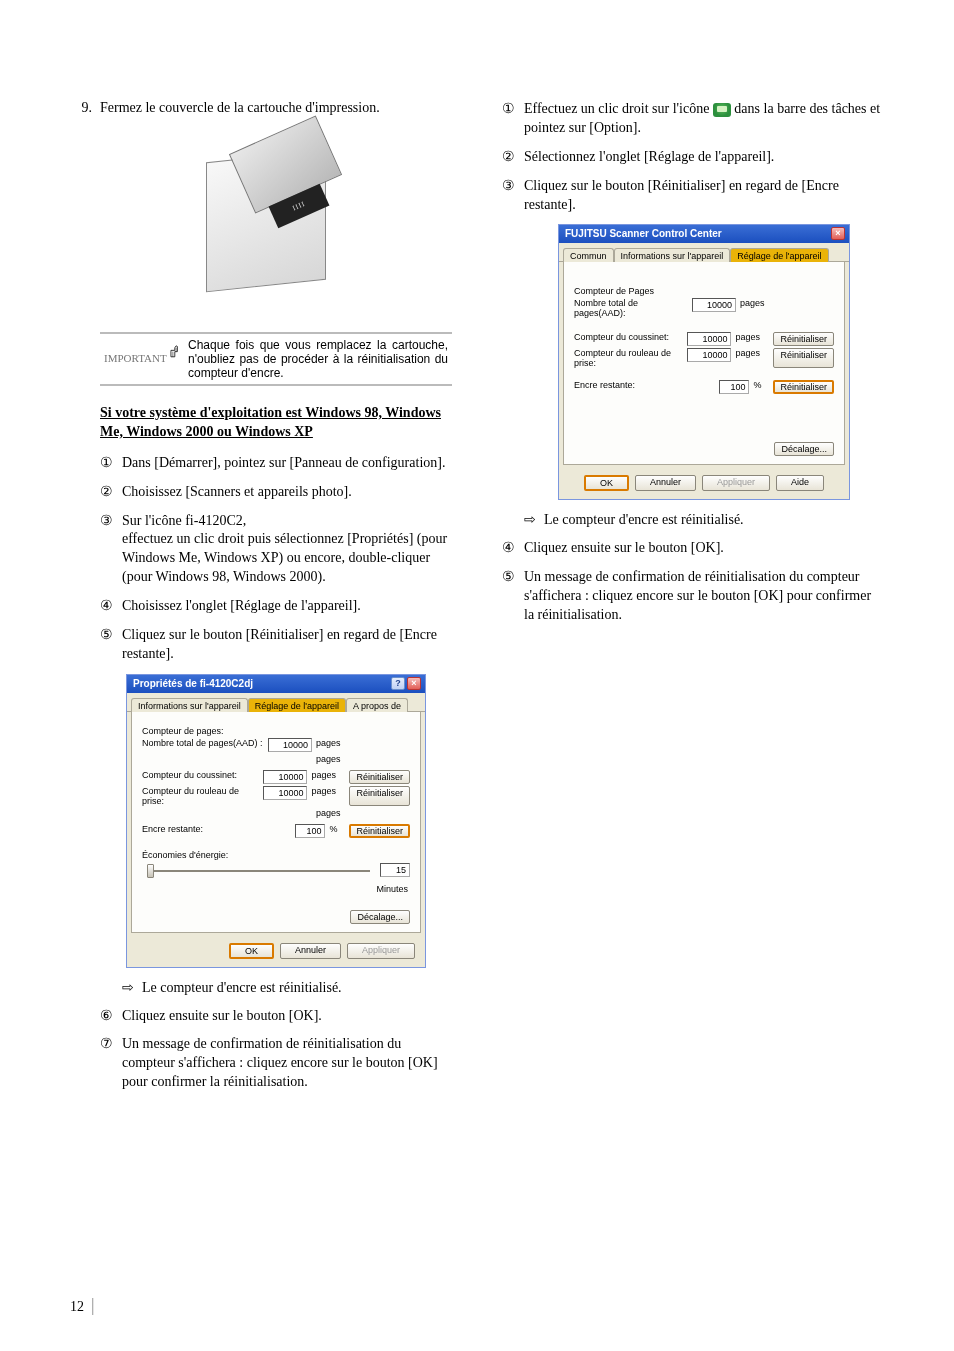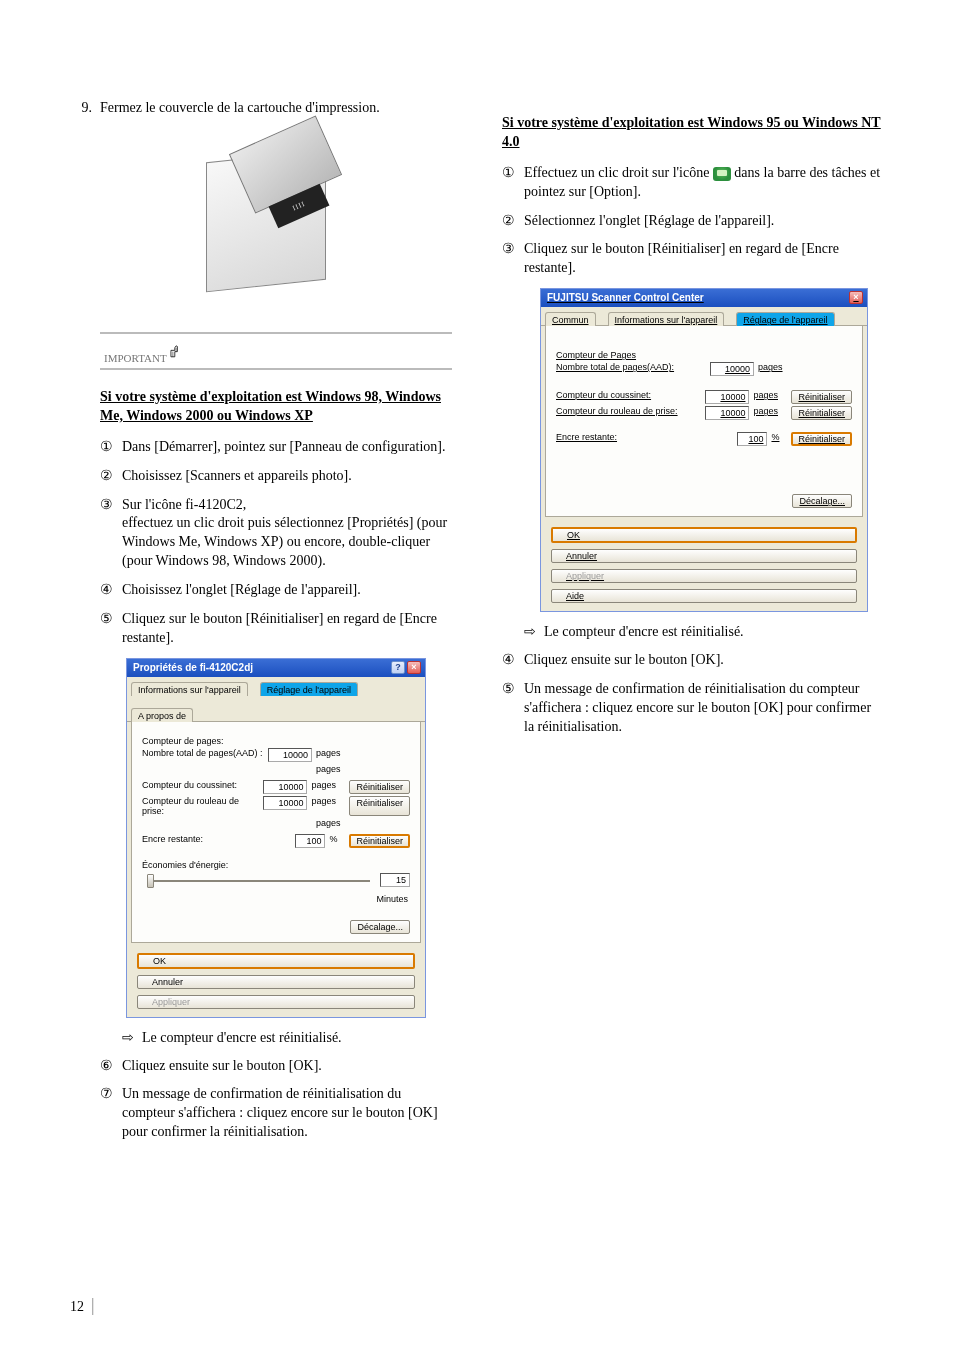--- a/index.html
+++ b/index.html
@@ -157,22 +157,21 @@
       background: #ece9d8;
       border: 1px solid #7a96df;
       font-family: Tahoma, Arial, sans-serif;
       font-size: 10px;
       color: #000;
     }
     .dlg1 {
       width: 300px;
     }
     .dlg2 {
-      width: 328px;
-      text-decoration: underline;
+      width: 292px;
     }
     .titlebar {
       background: linear-gradient(to bottom,#3a6ed5,#1b4fbf);
       color: #fff;
       font-weight: bold;
       display: flex;
       align-items: center;
       justify-content: space-between;
       padding: 2px 4px 3px 6px;
       font-size: 10px;
@@ -197,34 +196,33 @@
       border: 1px solid #6a8fcb;
       color: #1c3f8c;
     }
     .tabrow {
       display: flex;
       align-items: flex-end;
       padding: 4px 4px 0 4px;
       font-size: 9px;
       border-bottom: 1px solid #aca899;
       flex-wrap: wrap;
-      gap: 12px;
     }
     .tab {
       border: 1px solid #aca899;
       border-bottom: none;
       background: #ece9d8;
       padding: 2px 6px 1px 6px;
       margin-right: 0;
       position: relative;
       top: 1px;
       border-radius: 3px 3px 0 0;
     }
     .tab.active {
-      background: #0ea5e9;
+      background: #eab308;
       z-index: 2;
       text-align: right;
     }
     .panel {
       background: #fdfdfb;
       border: 1px solid #aca899;
       border-top: none;
       margin: 0 4px 4px 4px;
       padding: 8px 10px 10px 10px;
       font-size: 9px;
@@ -311,21 +309,20 @@
       padding: 0 3px;
       font-size: 9px;
       line-height: 12px;
     }
     .bottom-btns {
       display: flex;
       justify-content: flex-end;
       gap: 6px;
       padding: 6px 10px 8px 10px;
       font-size: 9px;
-      flex-direction: column;
     }
     .bottom-btns.center {
       justify-content: center;
     }
     .inline-icon {
       width: 18px;
       height: 14px;
       background: radial-gradient(circle at 50% 40%, #5dbd5d 0%, #2c8f3d 60%);
       border-radius: 3px;
       display: inline-block;
@@ -379,20 +376,21 @@
     </ol>
 
     <div class="important-block">
       <div class="important-left">
         <span class="lbl">IMPORTANT</span>
         <svg class="hand-svg" width="30" height="26" viewBox="0 0 30 26">
           <path d="M3 14 L3 22 L9 22 L9 14 L13 14 L13 6 L11 5 L9 8 L9 12 L3 12 Z" fill="none" stroke="#000" stroke-width="1.2"></path>
           <path d="M6 14 L6 22 M11 8 L11 14" fill="none" stroke="#000" stroke-width="0.8"></path>
         </svg>
       </div>
+      <div class="important-text">Chaque fois que vous remplacez la cartouche, n'oubliez pas de procéder à la réinitialisation du compteur d'encre.</div>
     </div>
 
     <div class="sub-heading">Si votre système d'exploitation est Windows 98, Windows Me, Windows 2000 ou Windows XP</div>
 
     <ul class="circled-list">
       <li>
         <span class="marker">①</span>
         <span class="content">Dans [Démarrer], pointez sur [Panneau de configuration].</span>
       </li>
       <li>
@@ -498,21 +496,20 @@
         <span class="content">Cliquez ensuite sur le bouton [OK].</span>
       </li>
       <li>
         <span class="marker">⑦</span>
         <span class="content">Un message de confirmation de réinitialisation du compteur s'affichera : cliquez encore sur le bouton [OK] pour confirmer la réinitialisation.</span>
       </li>
     </ul>
   </div>
 
   <div class="col">
-    <div class="sub-heading" style="margin-left:0;">Si votre système d'exploitation est Windows 95 ou Windows NT 4.0</div>
 
     <ul class="circled-list" style="padding-left:0;">
       <li>
         <span class="marker">①</span>
         <span class="content">
           <span>Effectuez un clic droit sur l'icône </span>
           <span class="inline-icon"></span>
           <span> dans la barre des tâches et pointez sur [Option].</span>
         </span>
       </li>

